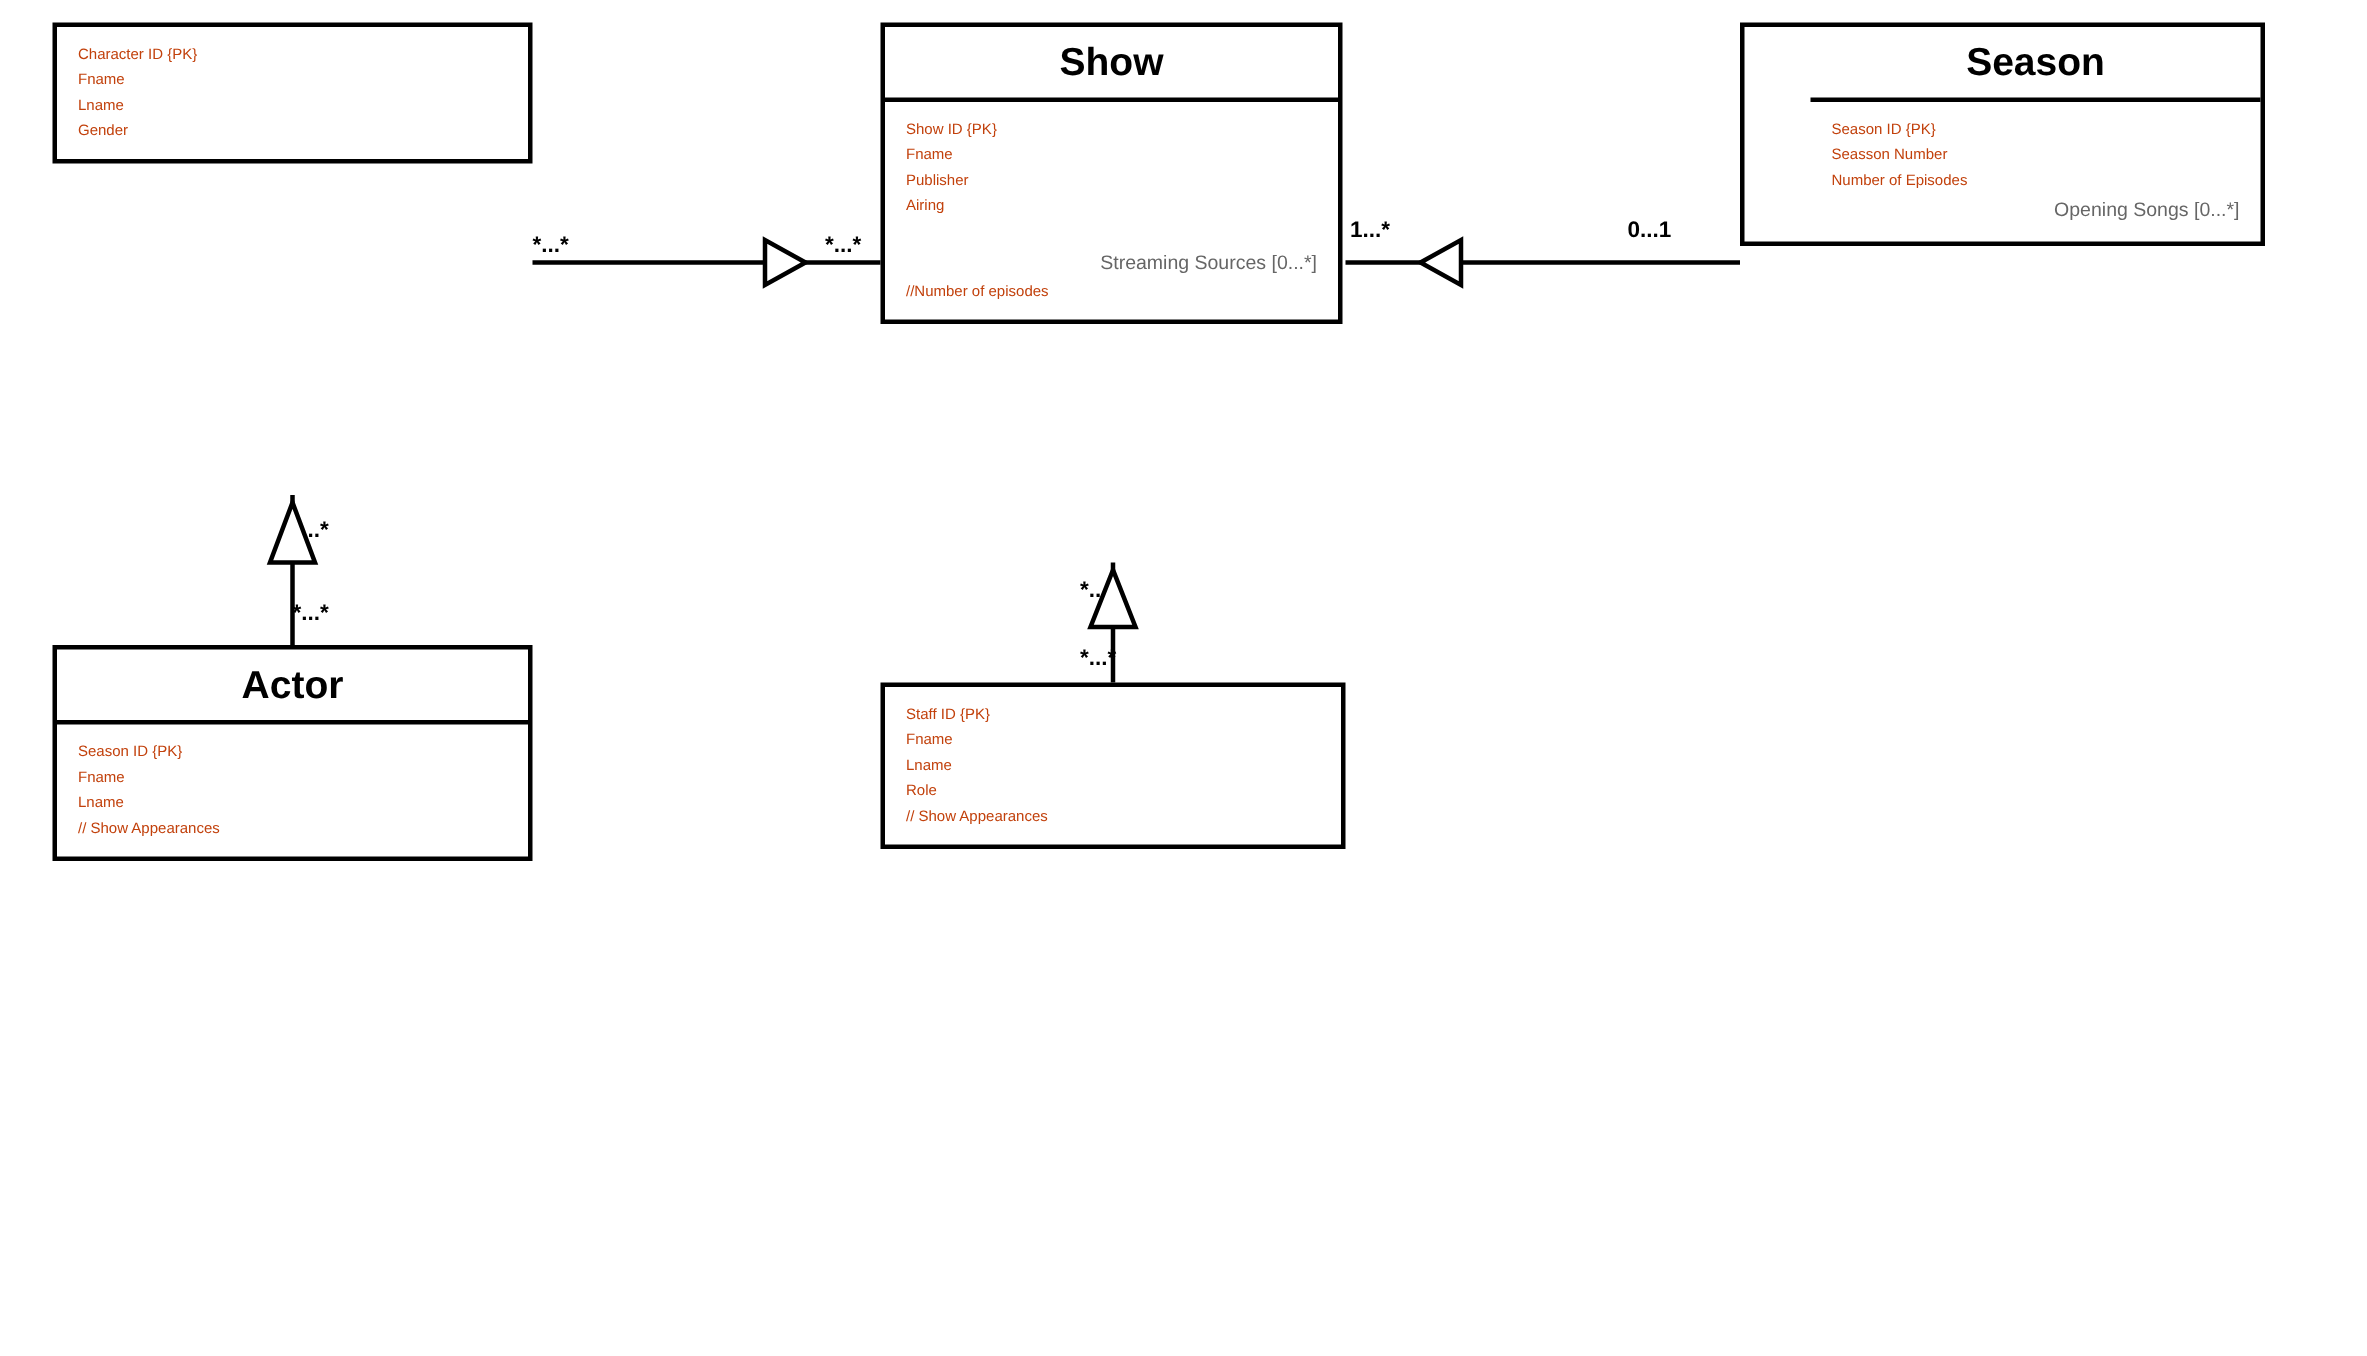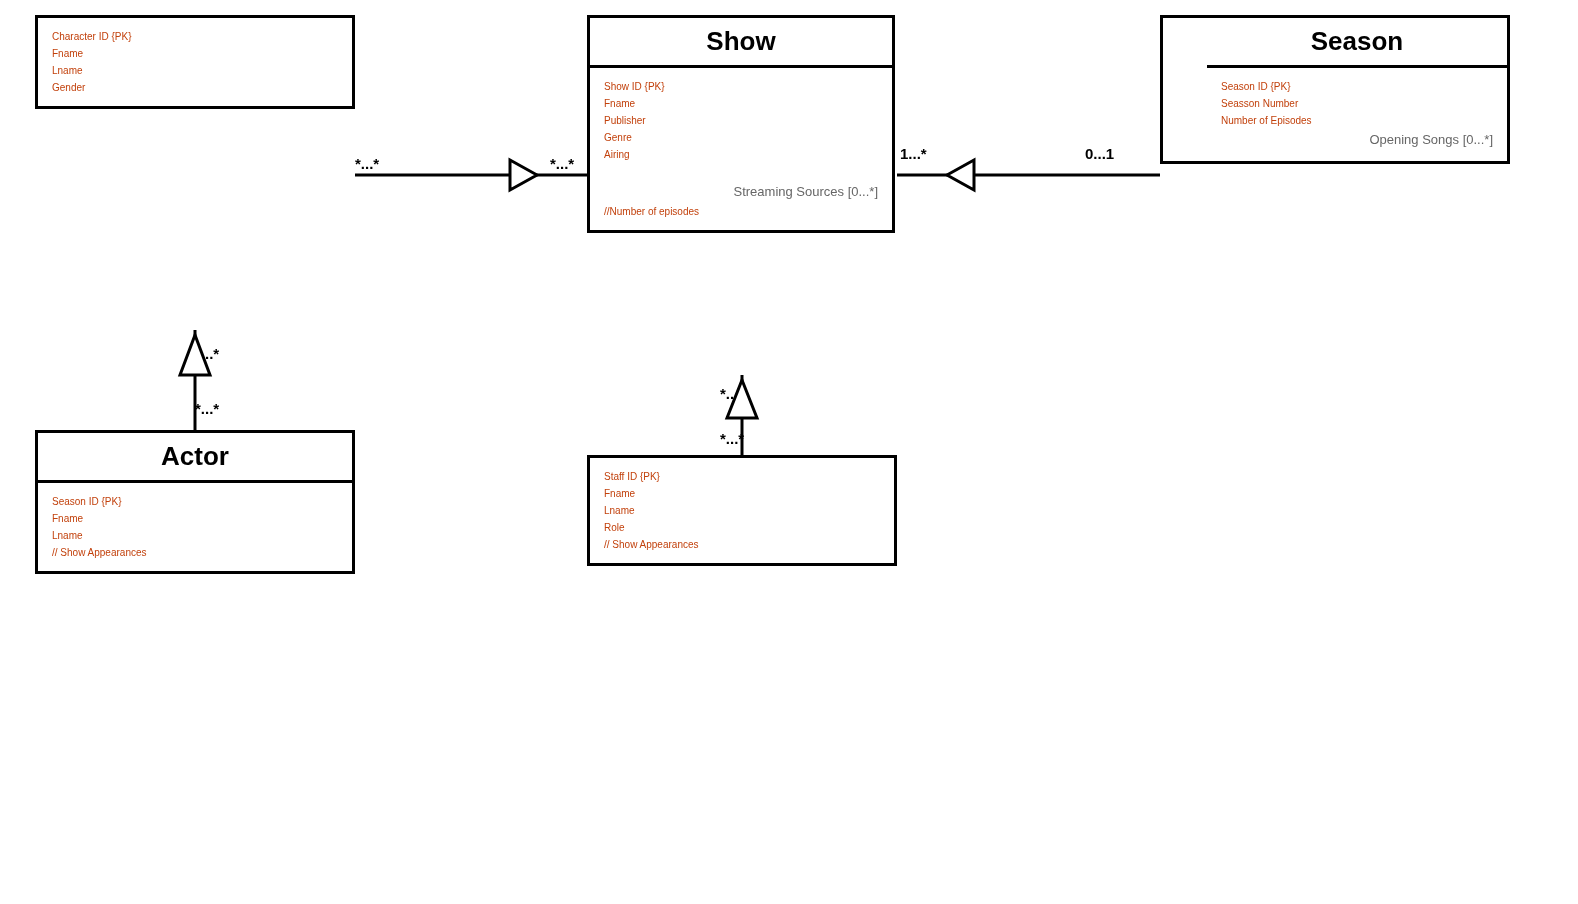--- a/index.html
+++ b/index.html
@@ -88,21 +88,20 @@
   </div>
 
   <div class="entity" style="left:587px; top:15px; width:308px;">
     <div class="entity-header">
       <span>Show</span>
     </div>
     <div class="entity-body">
       <div class="attr">Show ID  {PK}</div>
       <div class="attr">Fname</div>
       <div class="attr">Publisher</div>
-      <div class="attr">Genre</div>
       <div class="attr">Airing</div>
       <br>
       <div class="attr small">Streaming Sources  [0...*]</div>
       <div class="attr">//Number of episodes</div>
     </div>
   </div>
 
   <div class="entity" style="left:1160px; top:15px; width:350px;padding-left:44px;">
     <div class="entity-header">
       <span>Season</span>

